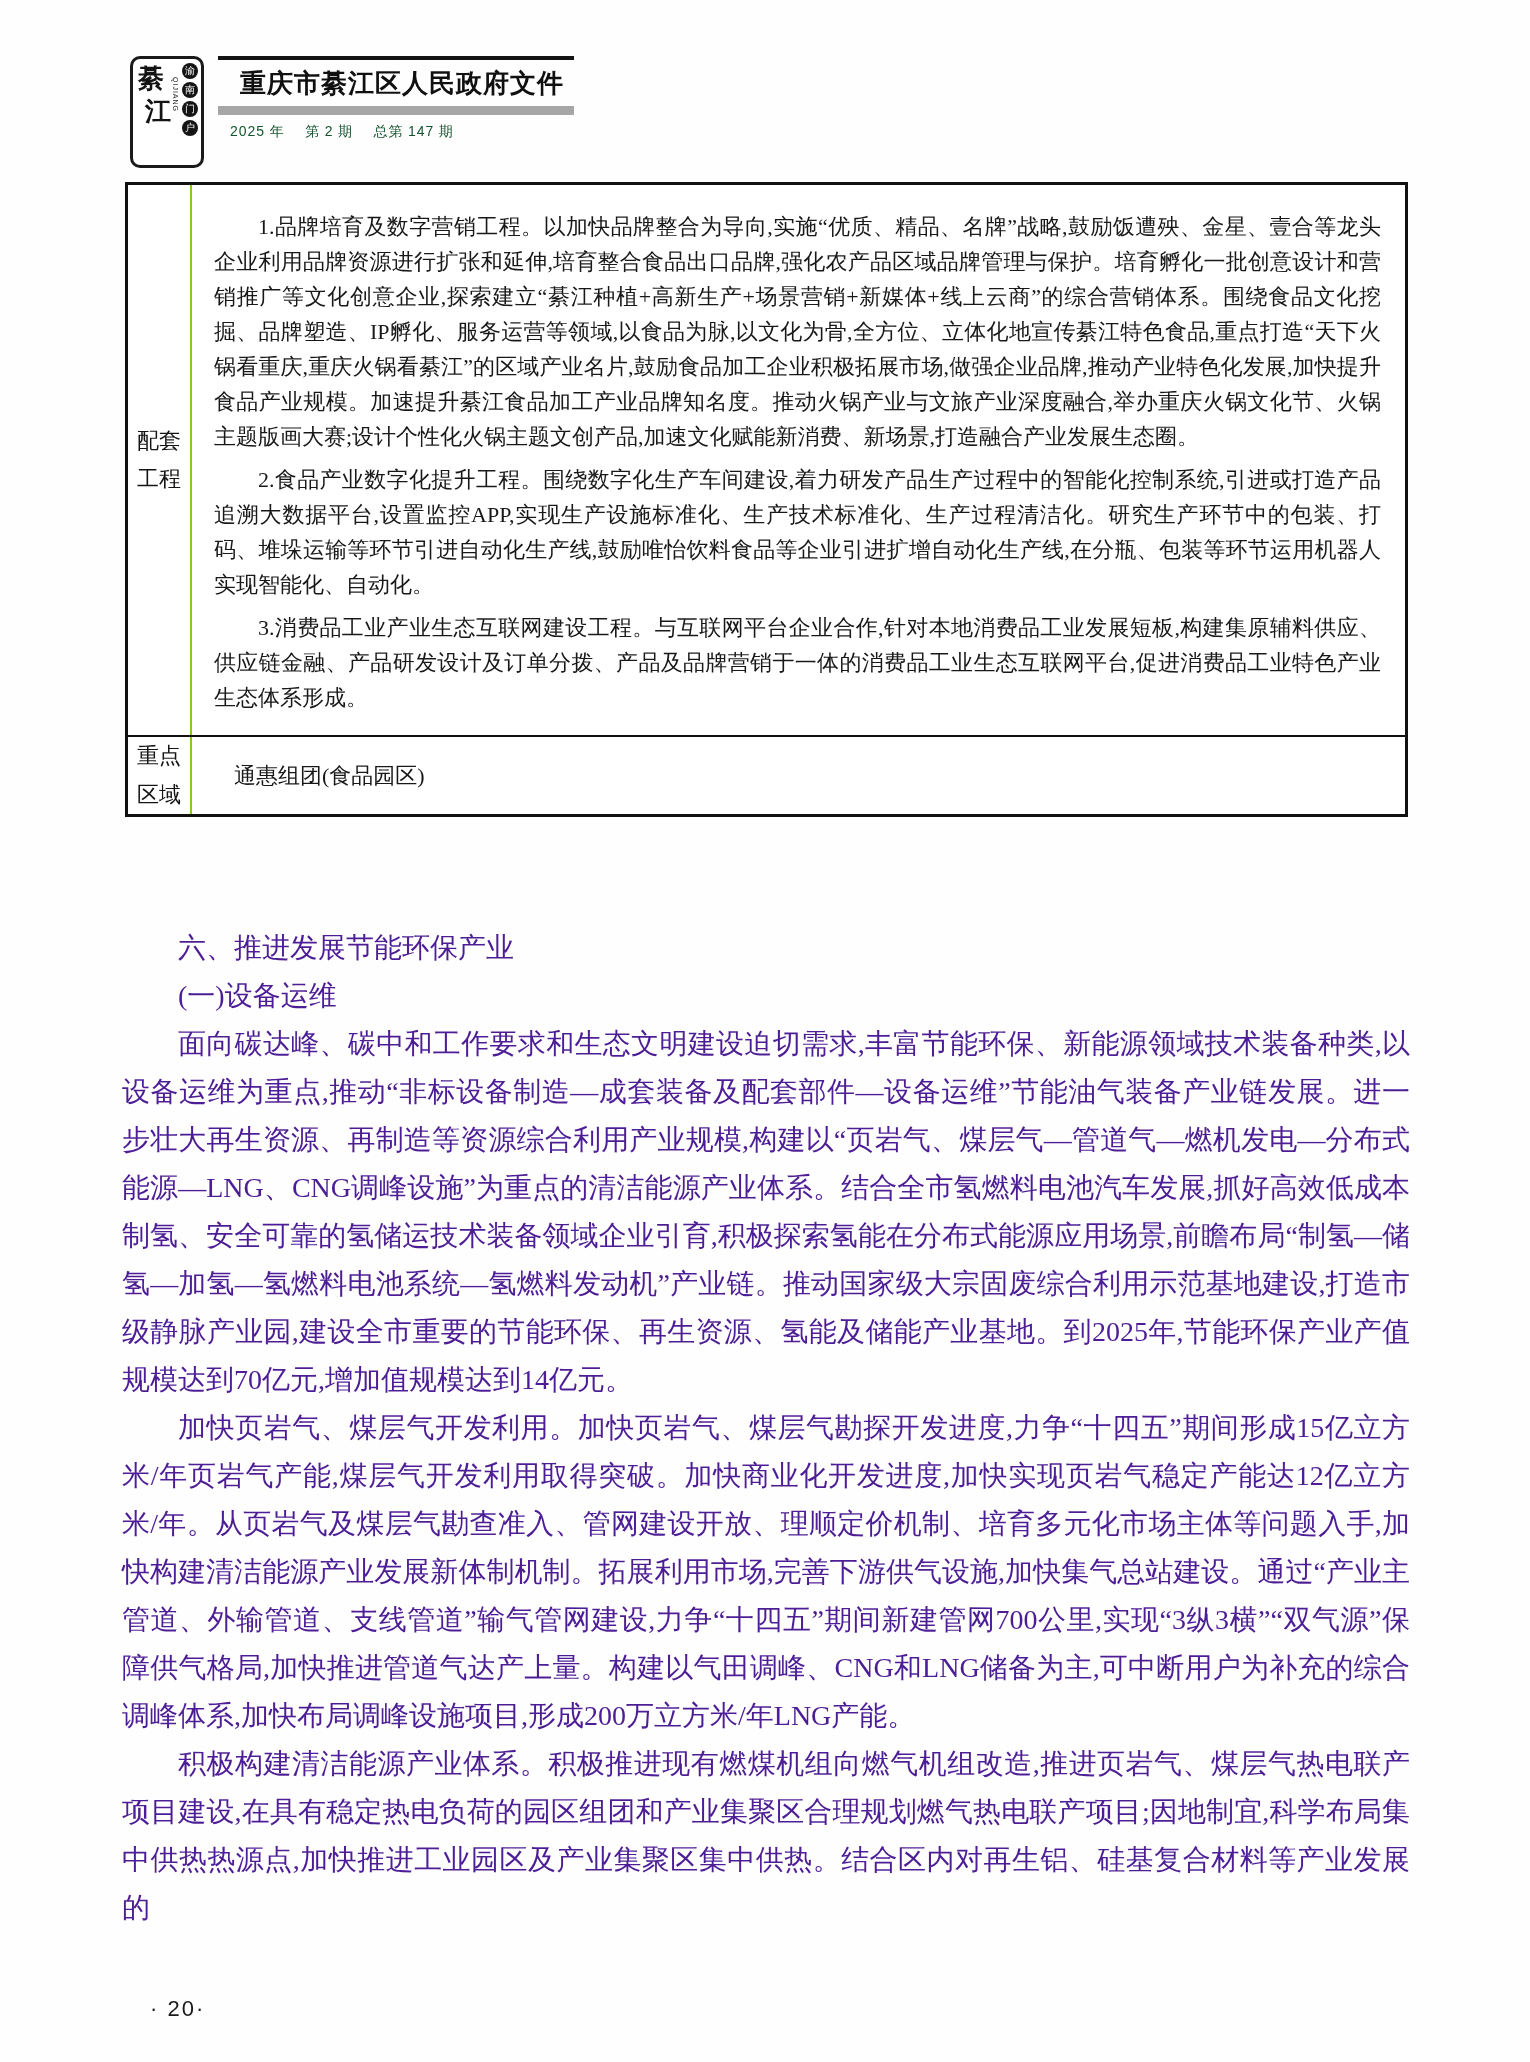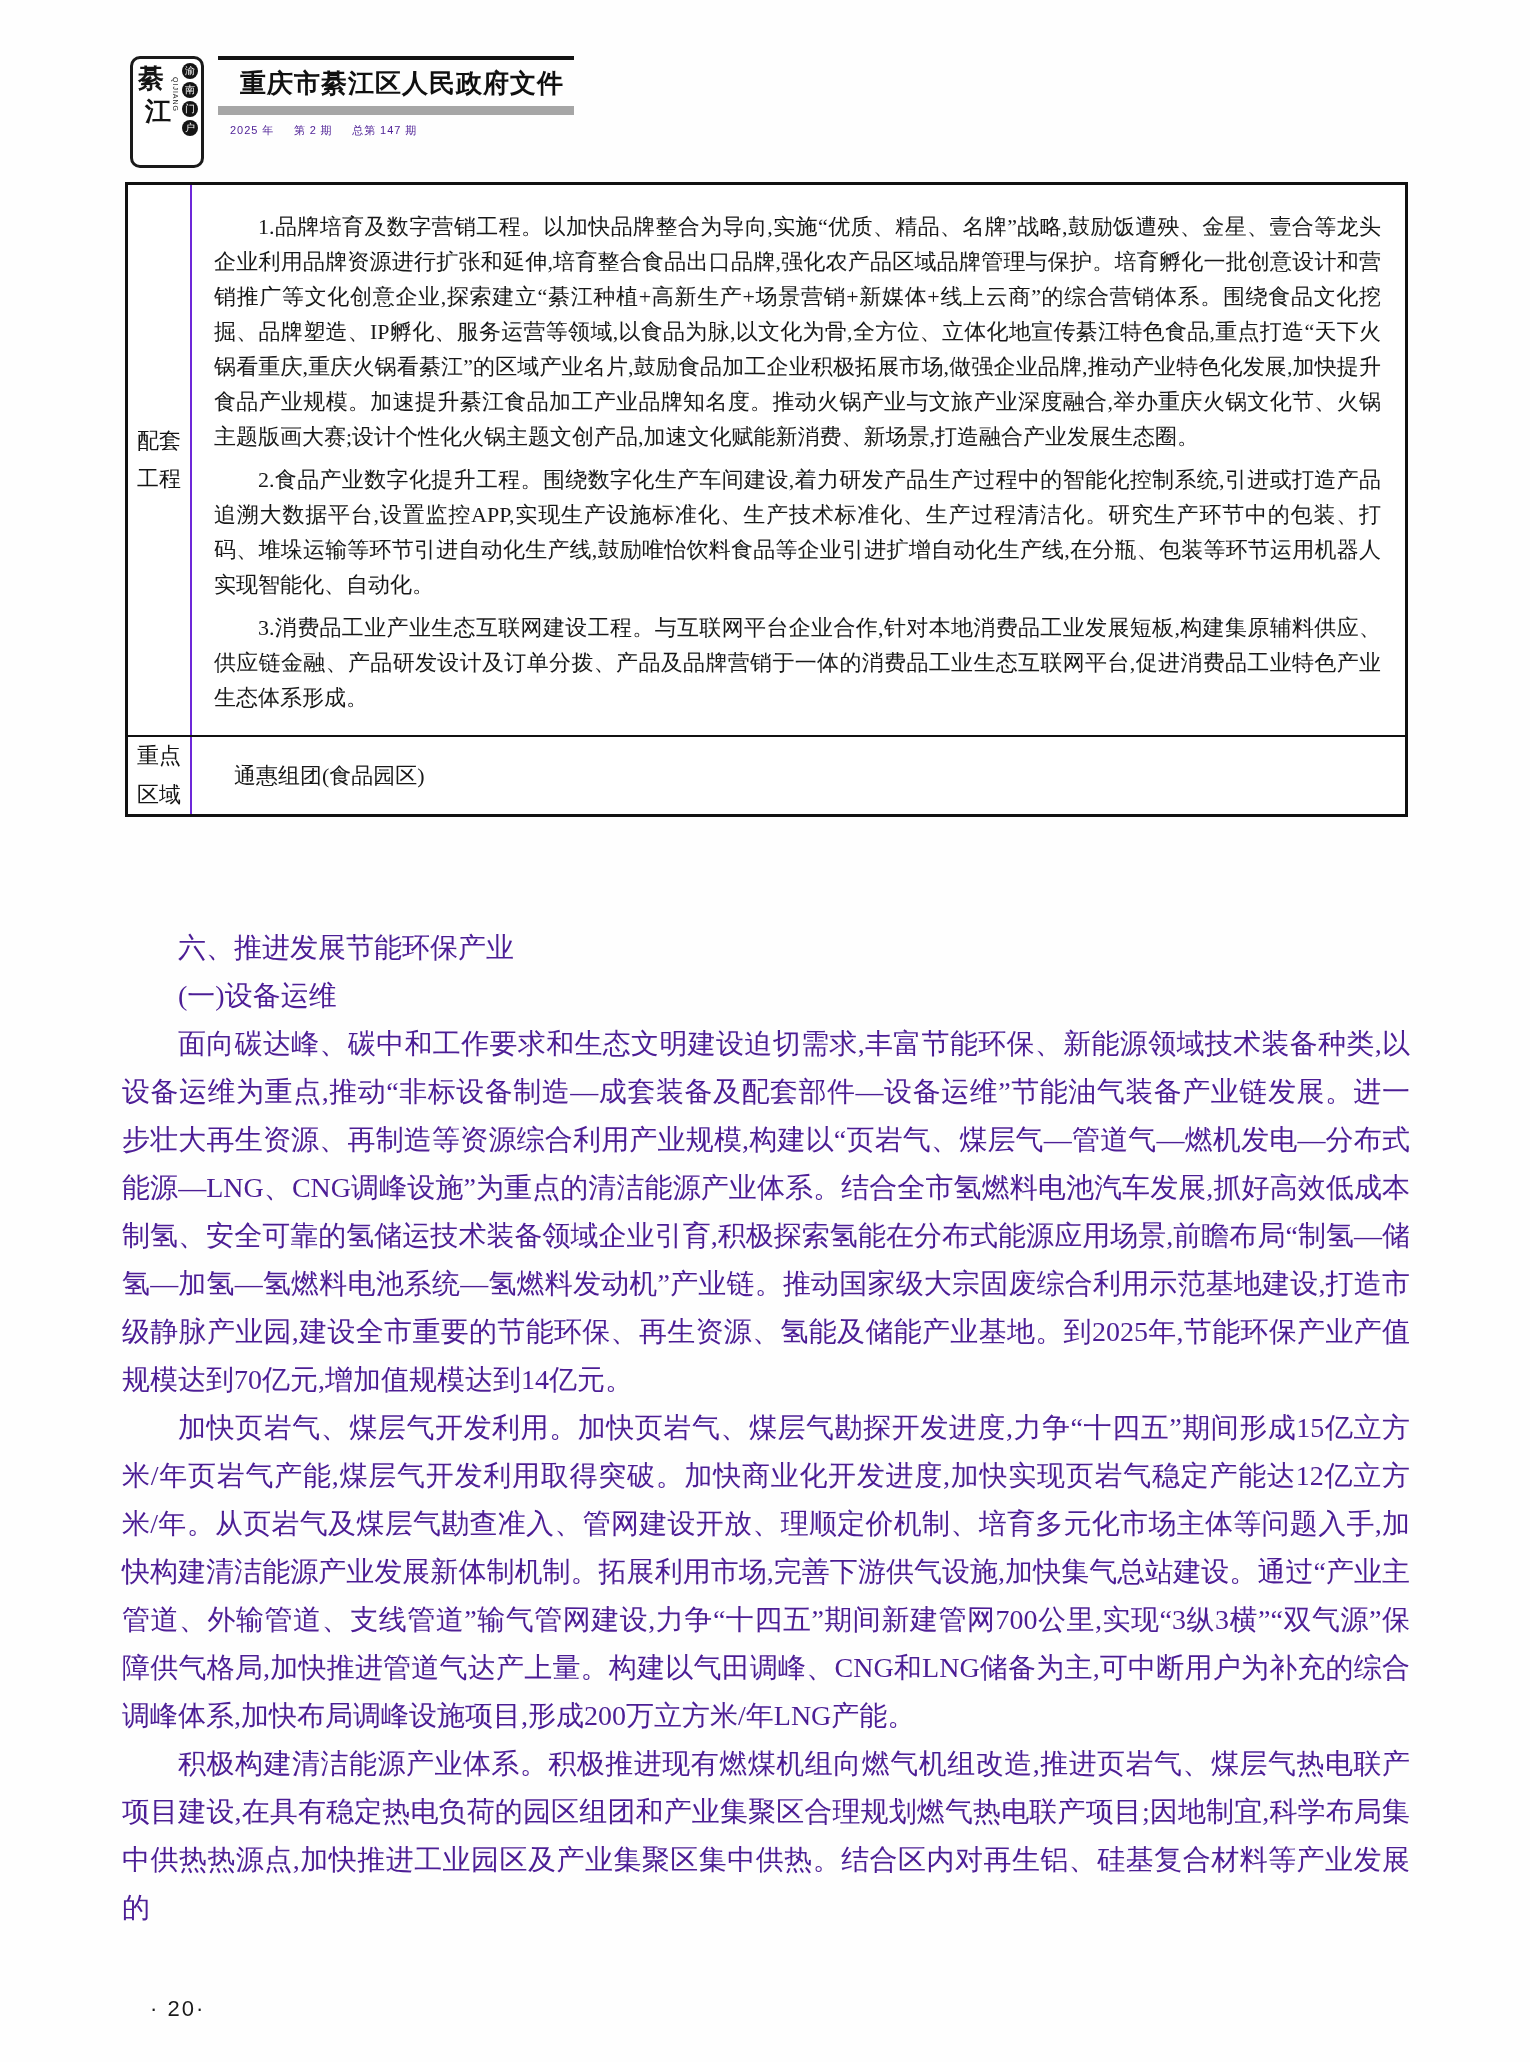--- a/index.html
+++ b/index.html
@@ -25,32 +25,32 @@
     width:16px;height:16px;border-radius:50%;background:#141414;color:#fff;
     font-size:10px;line-height:16px;text-align:center;
   }
   .header-main{margin-left:14px;width:356px;}
   .top-rule{height:4px;background:#141414;}
   .doc-title{
     font-size:26px;font-weight:bold;letter-spacing:1px;white-space:nowrap;
     padding:6px 0 5px 12px;color:#101010;text-align:center;
   }
   .gray-bar{height:9px;background:#a6a6a6;}
-  .issue-line{font-size:11px;padding:8px 0 0 12px;color:#4c1d95;letter-spacing:1px;}
+  .issue-line{font-size:14px;padding:8px 0 0 12px;color:#14532d;letter-spacing:1px;}
   .issue-line .grp{margin-right:16px;}
   .issue-line .num{font-family:"Liberation Sans","DejaVu Sans",sans-serif;}
   
   .doc-table{
     position:absolute;left:125px;top:182px;width:1283px;
     border:3px solid #111;background:#fff;box-sizing:border-box;
   }
   .t-row{display:flex;align-items:stretch;}
   .t-row1{border-bottom:2px solid #111;}
   .t-label{
-    width:64px;flex:0 0 64px;border-right:2px solid #6d28d9;
+    width:64px;flex:0 0 64px;border-right:2px solid #84cc16;
     display:flex;align-items:center;justify-content:center;text-align:center;
     font-size:22px;line-height:1.75;padding:0 7px;word-break:break-all;box-sizing:border-box;
   }
   .t-content{
     flex:1;padding:16px 16px 12px 14px;font-size:22px;line-height:35px;
     text-align:justify;box-sizing:border-box;color:#181818;
   }
   .t-content p{margin:8px;text-indent:2em;}
   .t-row2 .t-content{display:flex;align-items:center;padding:8px 16px;}
   .t-row2 .t-content span{padding-left:26px;}

